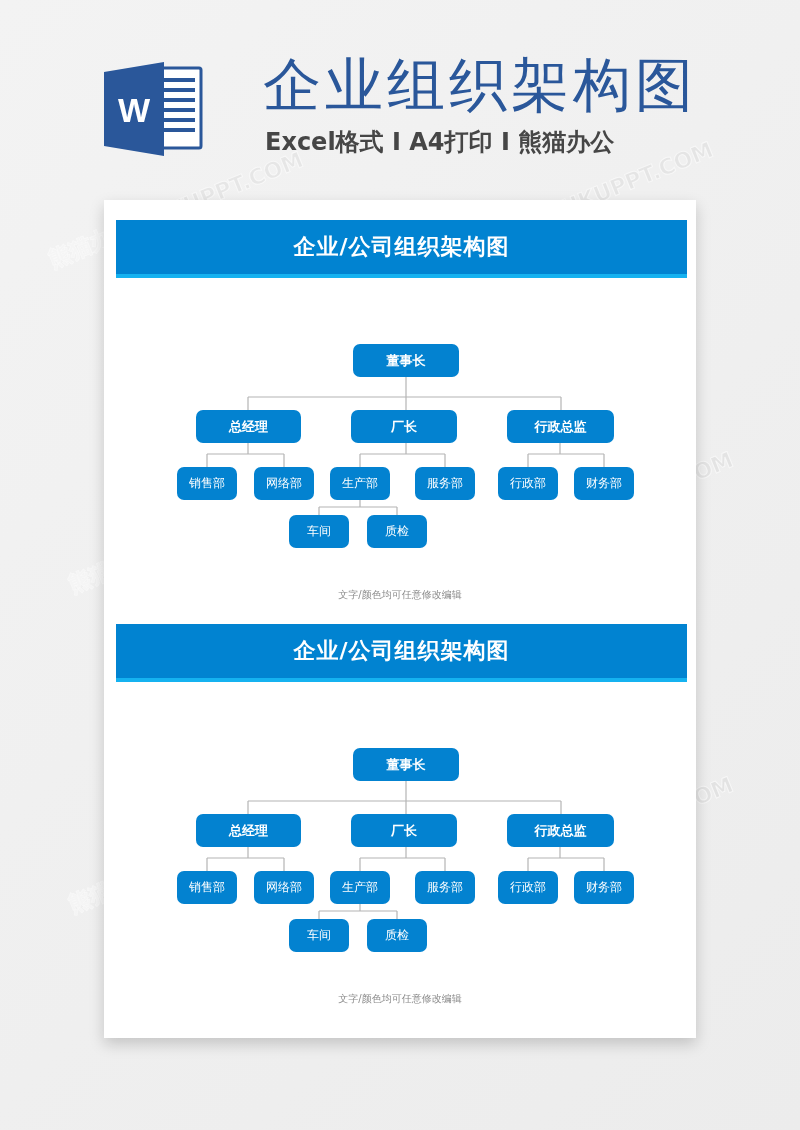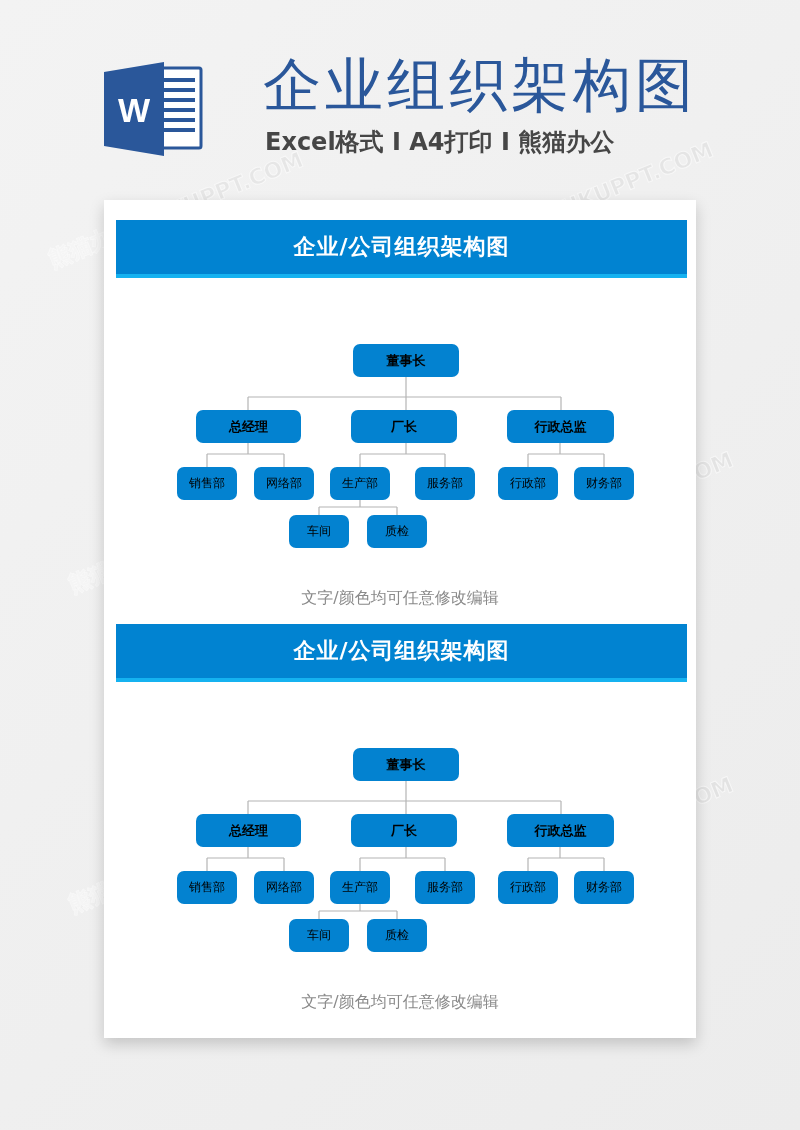--- a/index.html
+++ b/index.html
@@ -31,27 +31,27 @@
   .band {
     position: absolute; left: 12px; width: 571px; height: 58px;
     background: #0183d1; border-bottom: 4px solid #15b2f0;
     display: flex; align-items: center; justify-content: center;
   }
   .band span { color: #ffffff; font-size: 22px; font-weight: bold; letter-spacing: 1px; }
   .chart { position: absolute; left: 0; width: 592px; height: 260px; }
   .chart svg { position: absolute; left: 0; top: 0; }
   .node {
     position: absolute; background: #0382d0; border-radius: 7px;
-    color: #000000; display: flex; align-items: center; justify-content: center;
+    color: #ffffff; display: flex; align-items: center; justify-content: center;
     font-size: 12px; white-space: nowrap;
   }
   .node.big { font-weight: bold; font-size: 13px; }
   .note {
     position: absolute; left: 0; width: 592px; text-align: center;
-    font-size: 16px; color: #8a8a8a;
+    font-size: 10px; color: #8a8a8a;
   }
 </style>
 </head>
 <body>
 
 <div class="watermark" style="left:40px; top:195px;">熊猫办公 TUKUPPT.COM</div>
 <div class="watermark" style="left:450px; top:185px;">熊猫办公 TUKUPPT.COM</div>
 <div class="watermark" style="left:470px; top:495px;">熊猫办公 TUKUPPT.COM</div>
 <div class="watermark" style="left:60px; top:520px;">熊猫办公 TUKUPPT.COM</div>
 <div class="watermark" style="left:470px; top:820px;">熊猫办公 TUKUPPT.COM</div>

